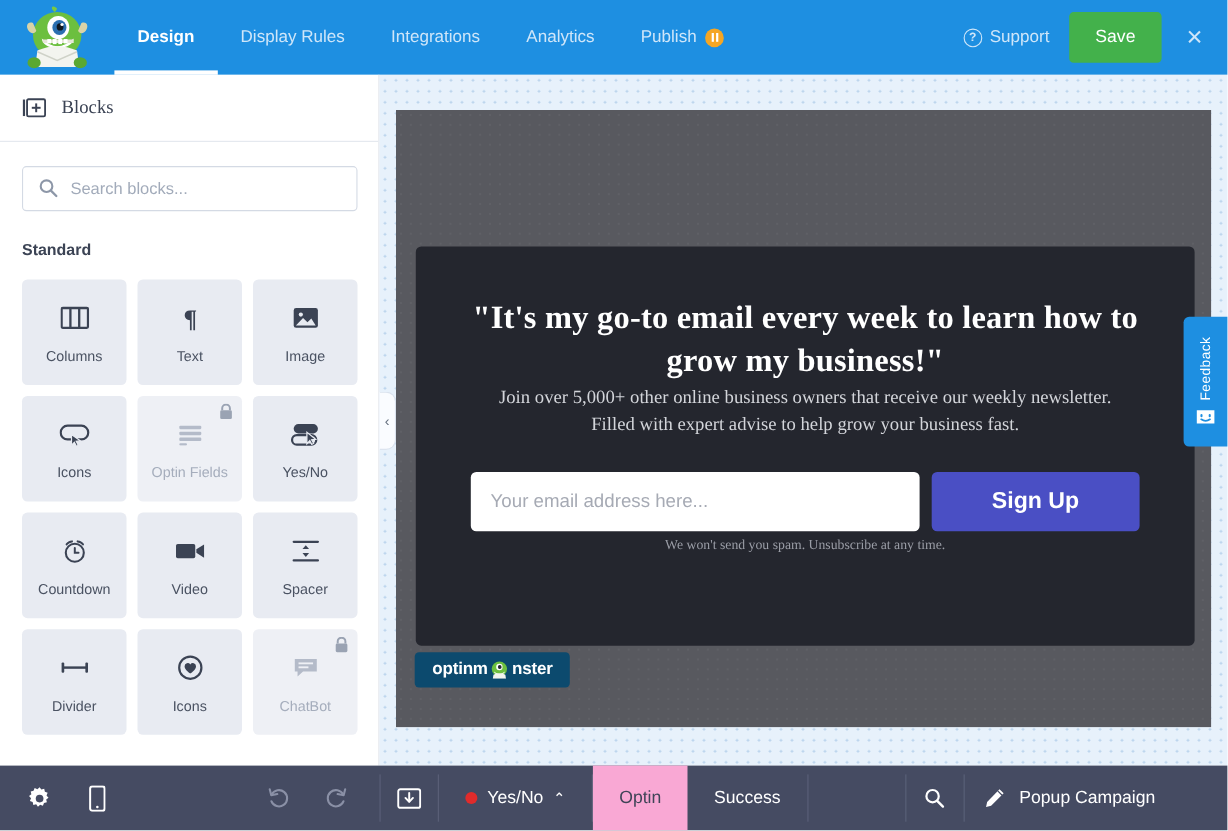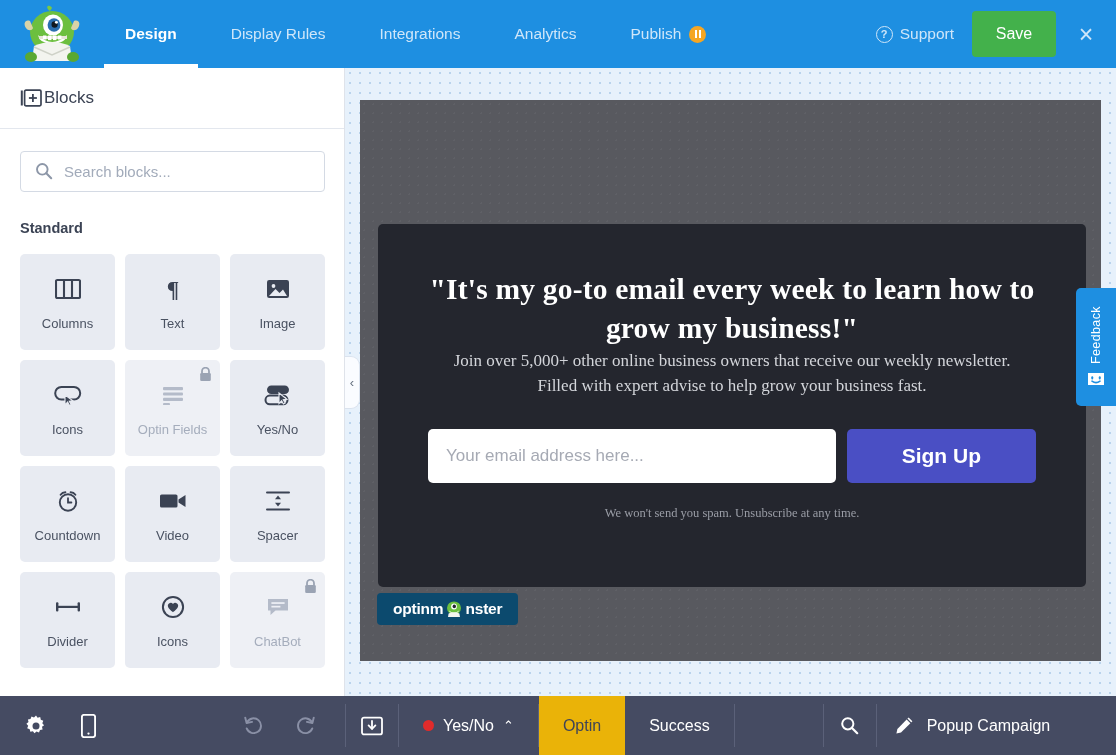--- a/index.html
+++ b/index.html
@@ -17,21 +17,21 @@
     background: #1e8fe1;
     display: flex; align-items: stretch;
   }
   .logo-wrap {
     width: 104px; height: 68px;
     display: flex; align-items: center; justify-content: center;
     flex: 0 0 104px;
   }
   .logo-mon { width: 60px; height: 58px; display:block; }
 
-  .nav { display: flex; align-items: stretch; height: 68px; gap: 12px; }
+  .nav { display: flex; align-items: stretch; height: 68px; }
   .nav-item {
     position: relative;
     display: flex; align-items: center; justify-content: center;
     padding: 0 21px;
     color: #cfe6f9; font-size: 15.5px; font-weight: 400;
     cursor: pointer; white-space: nowrap;
   }
   .nav-item.active { color: #ffffff; font-weight: 700; }
   .nav-item.active::after {
     content: ""; position: absolute; left: 0; right: 0; bottom: 0;
@@ -68,22 +68,22 @@
     cursor: pointer; color: #cfe6f9; font-size: 25px; line-height: 1; font-weight: 300;
   }
 
   
   .sidebar {
     position: absolute; top: 68px; left: 0; width: 345px; height: 628px;
     background: #ffffff; border-right: 1px solid #dfe3ea;
     overflow: hidden;
   }
   .sb-head {
-    height: 61px; display: flex; align-items: center; gap: 2px;
-    padding: 0 20px; border-bottom: 1px solid #e3e7ee;
+    height: 61px; display: flex; align-items: center; gap: 14px;
+    padding: 0 20px; border-bottom: 1px solid #e3e7ee; font-family: Liberation Serif, serif;
   }
   .sb-head-title { font-size: 17px; color: #3b4354; font-weight: 400; }
   .blocks-icon { width: 22px; height: 20px; display:block; }
 
   .sb-body { padding: 22px 20px 0 20px; }
   .search-wrap { position: relative; }
   .search-in {
     width: 305px; height: 41px; border: 1px solid #d4dae4; border-radius: 4px;
     padding: 0 14px 0 43px; font-size: 15px; color: #3b4354;
     font-family: inherit; outline: none; background: #fff;
@@ -152,21 +152,21 @@
     font-family: "Liberation Sans", sans-serif; font-size: 17px; color: #1d4ed8;
     outline: none;
   }
   .email-in::placeholder { color: #a6aab4; }
   .signup-btn {
     width: 190px; height: 54px; border: none; border-radius: 5px;
     background: #4a4fc4; color: #fff; cursor: pointer;
     font-family: "Liberation Sans", sans-serif; font-size: 21px; font-weight: 700;
   }
   .modal-fine {
-    margin-top: 23px; font-size: 12.5px; color: #9a9da6;
+    margin-top: 5px; font-size: 12.5px; color: #9a9da6;
   }
 
   .om-badge {
     position: absolute; left: 17px; bottom: 36px; z-index: 3;
     background: #0c4a6e; border-radius: 4px; height: 32px;
     display: flex; align-items: center; gap: 2px; padding: 0 16px;
   }
   .om-badge .omtxt { color: #fff; font-size: 15.5px; font-weight: 700; letter-spacing: -.2px; }
   .om-badge .ommon { width: 16px; height: 16px; display:block; margin: 0 1px; }
 
@@ -214,21 +214,21 @@
     width: 52px; height: 59px; display:flex; align-items:center; justify-content:center;
     cursor: pointer;
   }
   .bb-icbtn.first { margin-left: 10px; }
   .bb-undo-group { margin-left: auto; display: flex; padding-right: 14px; }
   .bb-sep { width: 1px; background: #5b6179; margin: 8px 0; }
   .bb-tab {
     display: flex; align-items: center; justify-content: center; gap: 9px;
     padding: 0 24px; color: #ffffff; font-size: 16px; cursor: pointer;
   }
-  .bb-tab.sel { background: #eab308; color: #3f4457; }
+  .bb-tab.sel { background: #f9a8d4; color: #3f4457; }
   .red-dot { width: 11px; height: 11px; border-radius: 50%; background: #e02b2b; display:block; }
   .chev-up { font-size: 13px; line-height: 1; }
   .bb-blank { width: 88px; }
   .bb-name {
     display: flex; align-items: center; gap: 13px; padding: 0 22px 0 18px;
     color: #fff; font-size: 16px; cursor: pointer;
   }
 </style>
 </head>
 <body>

